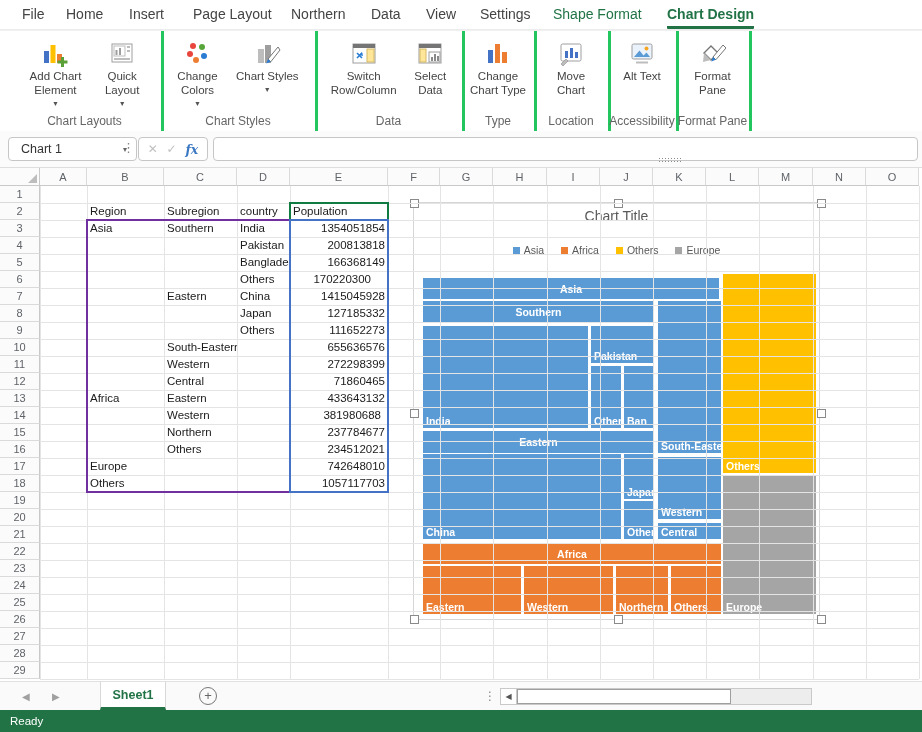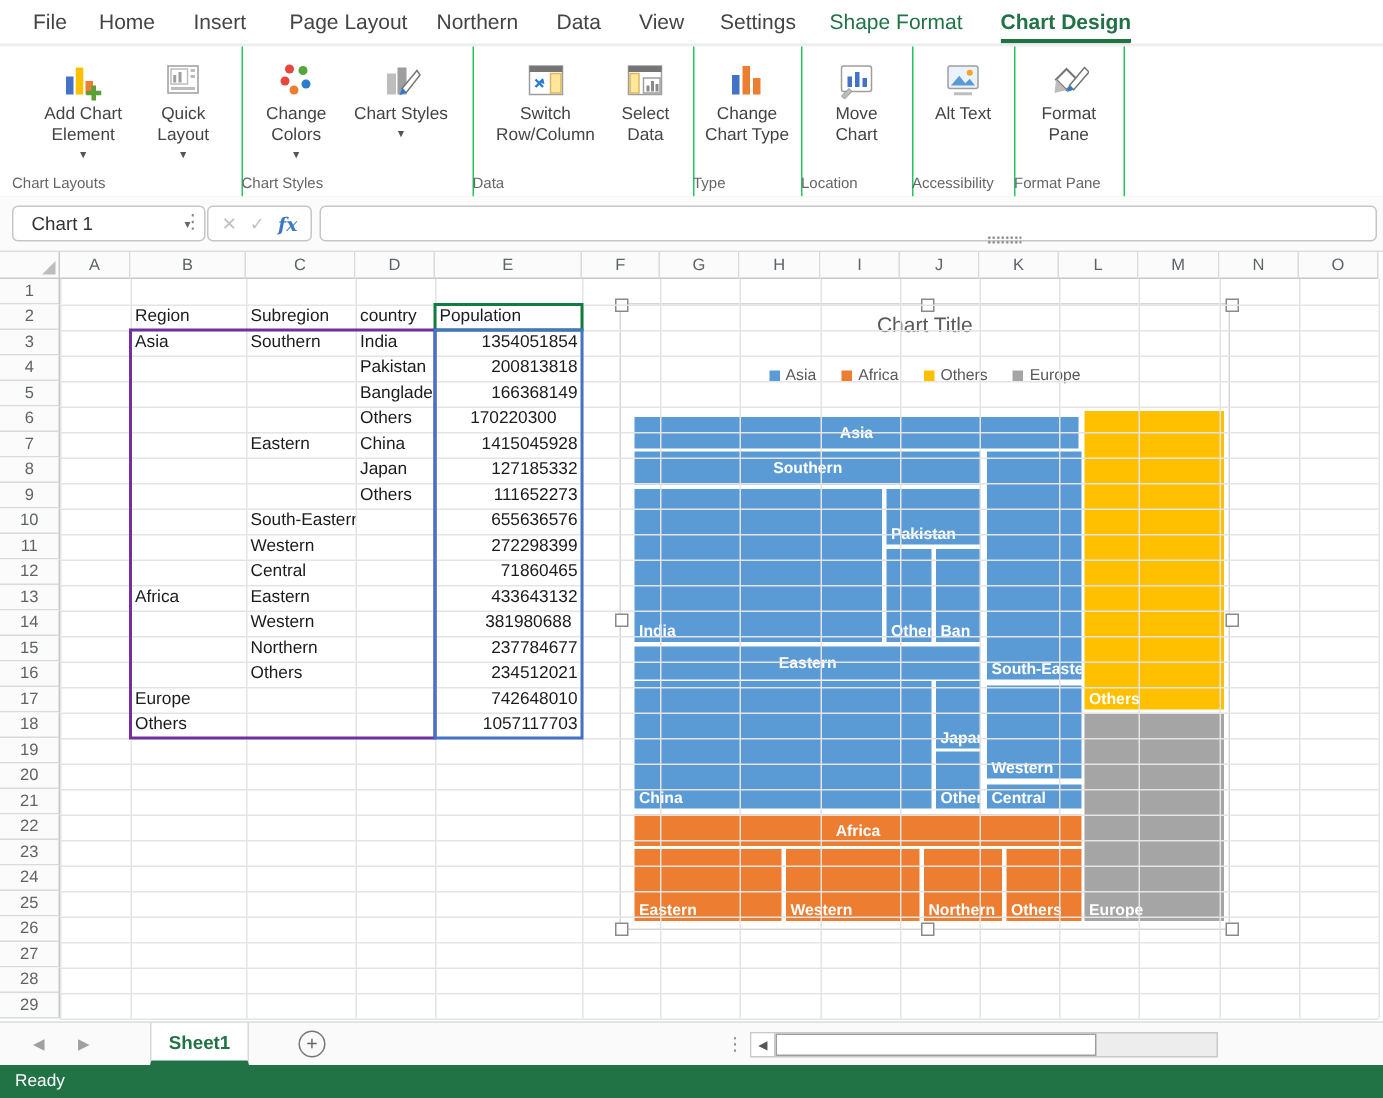--- a/index.html
+++ b/index.html
@@ -6,22 +6,22 @@
   #app{position:relative;width:922px;height:732px;font-family:"Liberation Sans","DejaVu Sans",sans-serif;background:#7dd3fc;overflow:hidden;}
 
   
   .menubar{position:absolute;top:0;left:0;width:922px;height:29px;background:#fff;border-bottom:1px solid #ececec;}
   .menu-item{position:absolute;top:0;height:26px;line-height:28px;font-size:14px;color:#444;cursor:pointer;white-space:nowrap;}
   .menu-item.accent{color:#217346;}
   .menu-item.active{font-weight:bold;border-bottom:3px solid #217346;border-radius:1px;}
 
   
   .ribbon{position:absolute;top:30px;left:0;width:922px;height:100px;background:#fff;border-bottom:1px solid #e2e2e2;border-top:1px solid #f0f0f0;}
-  .rgroup{position:absolute;top:0;height:100%;border-right:1px solid #22c55e;}
-  .rgroup-label{position:absolute;bottom:3px;left:0;right:0;text-align:left;font-size:10px;color:#666;white-space:nowrap;}
+  .rgroup{position:absolute;top:0;height:100%;border-right:3px solid #22c55e;}
+  .rgroup-label{position:absolute;bottom:3px;left:0;right:0;text-align:center;font-size:12px;color:#666;white-space:nowrap;}
   .rbtns{position:absolute;top:7px;left:0;right:0;display:flex;justify-content:space-evenly;align-items:flex-start;}
   .rbtn{display:flex;flex-direction:column;align-items:center;cursor:pointer;padding:1px 2px;}
   .rbtn .ricon{width:30px;height:30px;display:flex;align-items:center;justify-content:center;}
   .rbtn .rlbl{font-size:11.5px;color:#444;line-height:14px;text-align:center;white-space:nowrap;}
   .rcaret{font-size:7px;color:#555;margin-top:3px;line-height:7px;}
 
   
   .formulabar{position:absolute;top:131px;left:0;width:922px;height:36px;background:#fbfbfb;border-bottom:1px solid #dedede;}
   .namebox{position:absolute;left:8px;top:6px;width:106px;height:22px;border:1px solid #c6c6c6;border-radius:4px;background:#fff;font-size:12.5px;color:#333;display:flex;align-items:center;justify-content:space-between;padding:0 9px 0 12px;cursor:pointer;}
   .nb-caret{font-size:8px;color:#666;}

